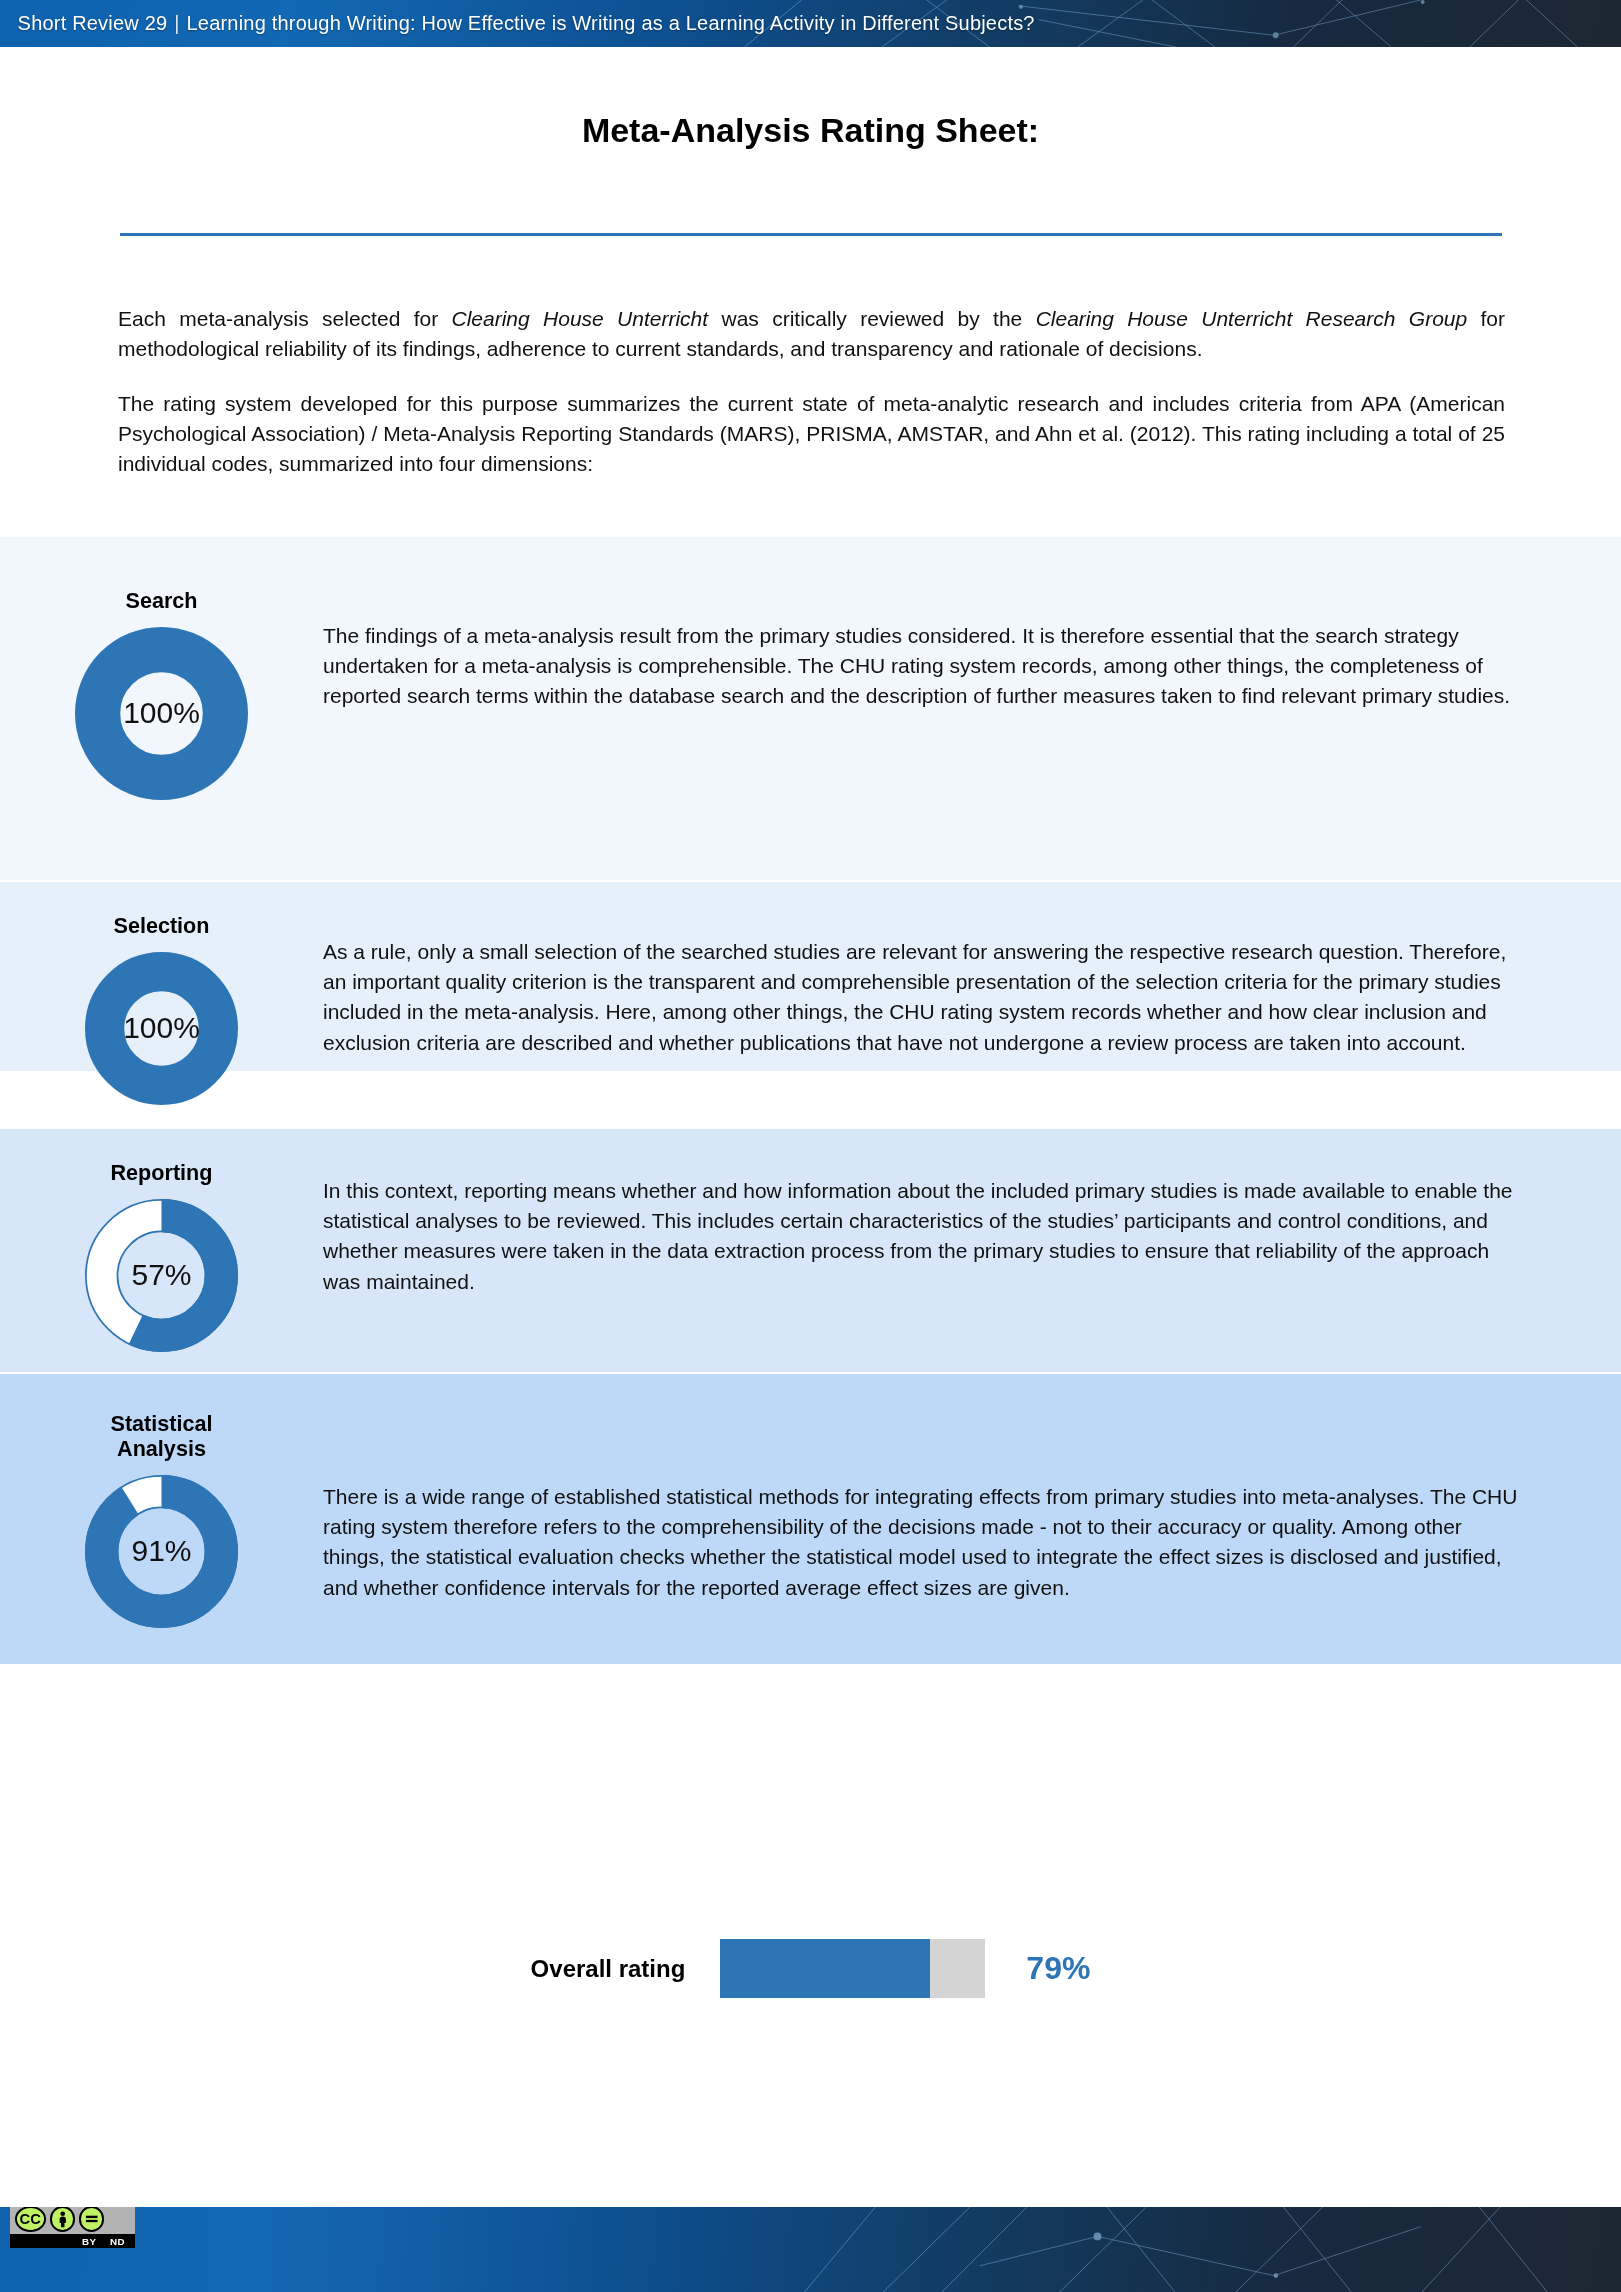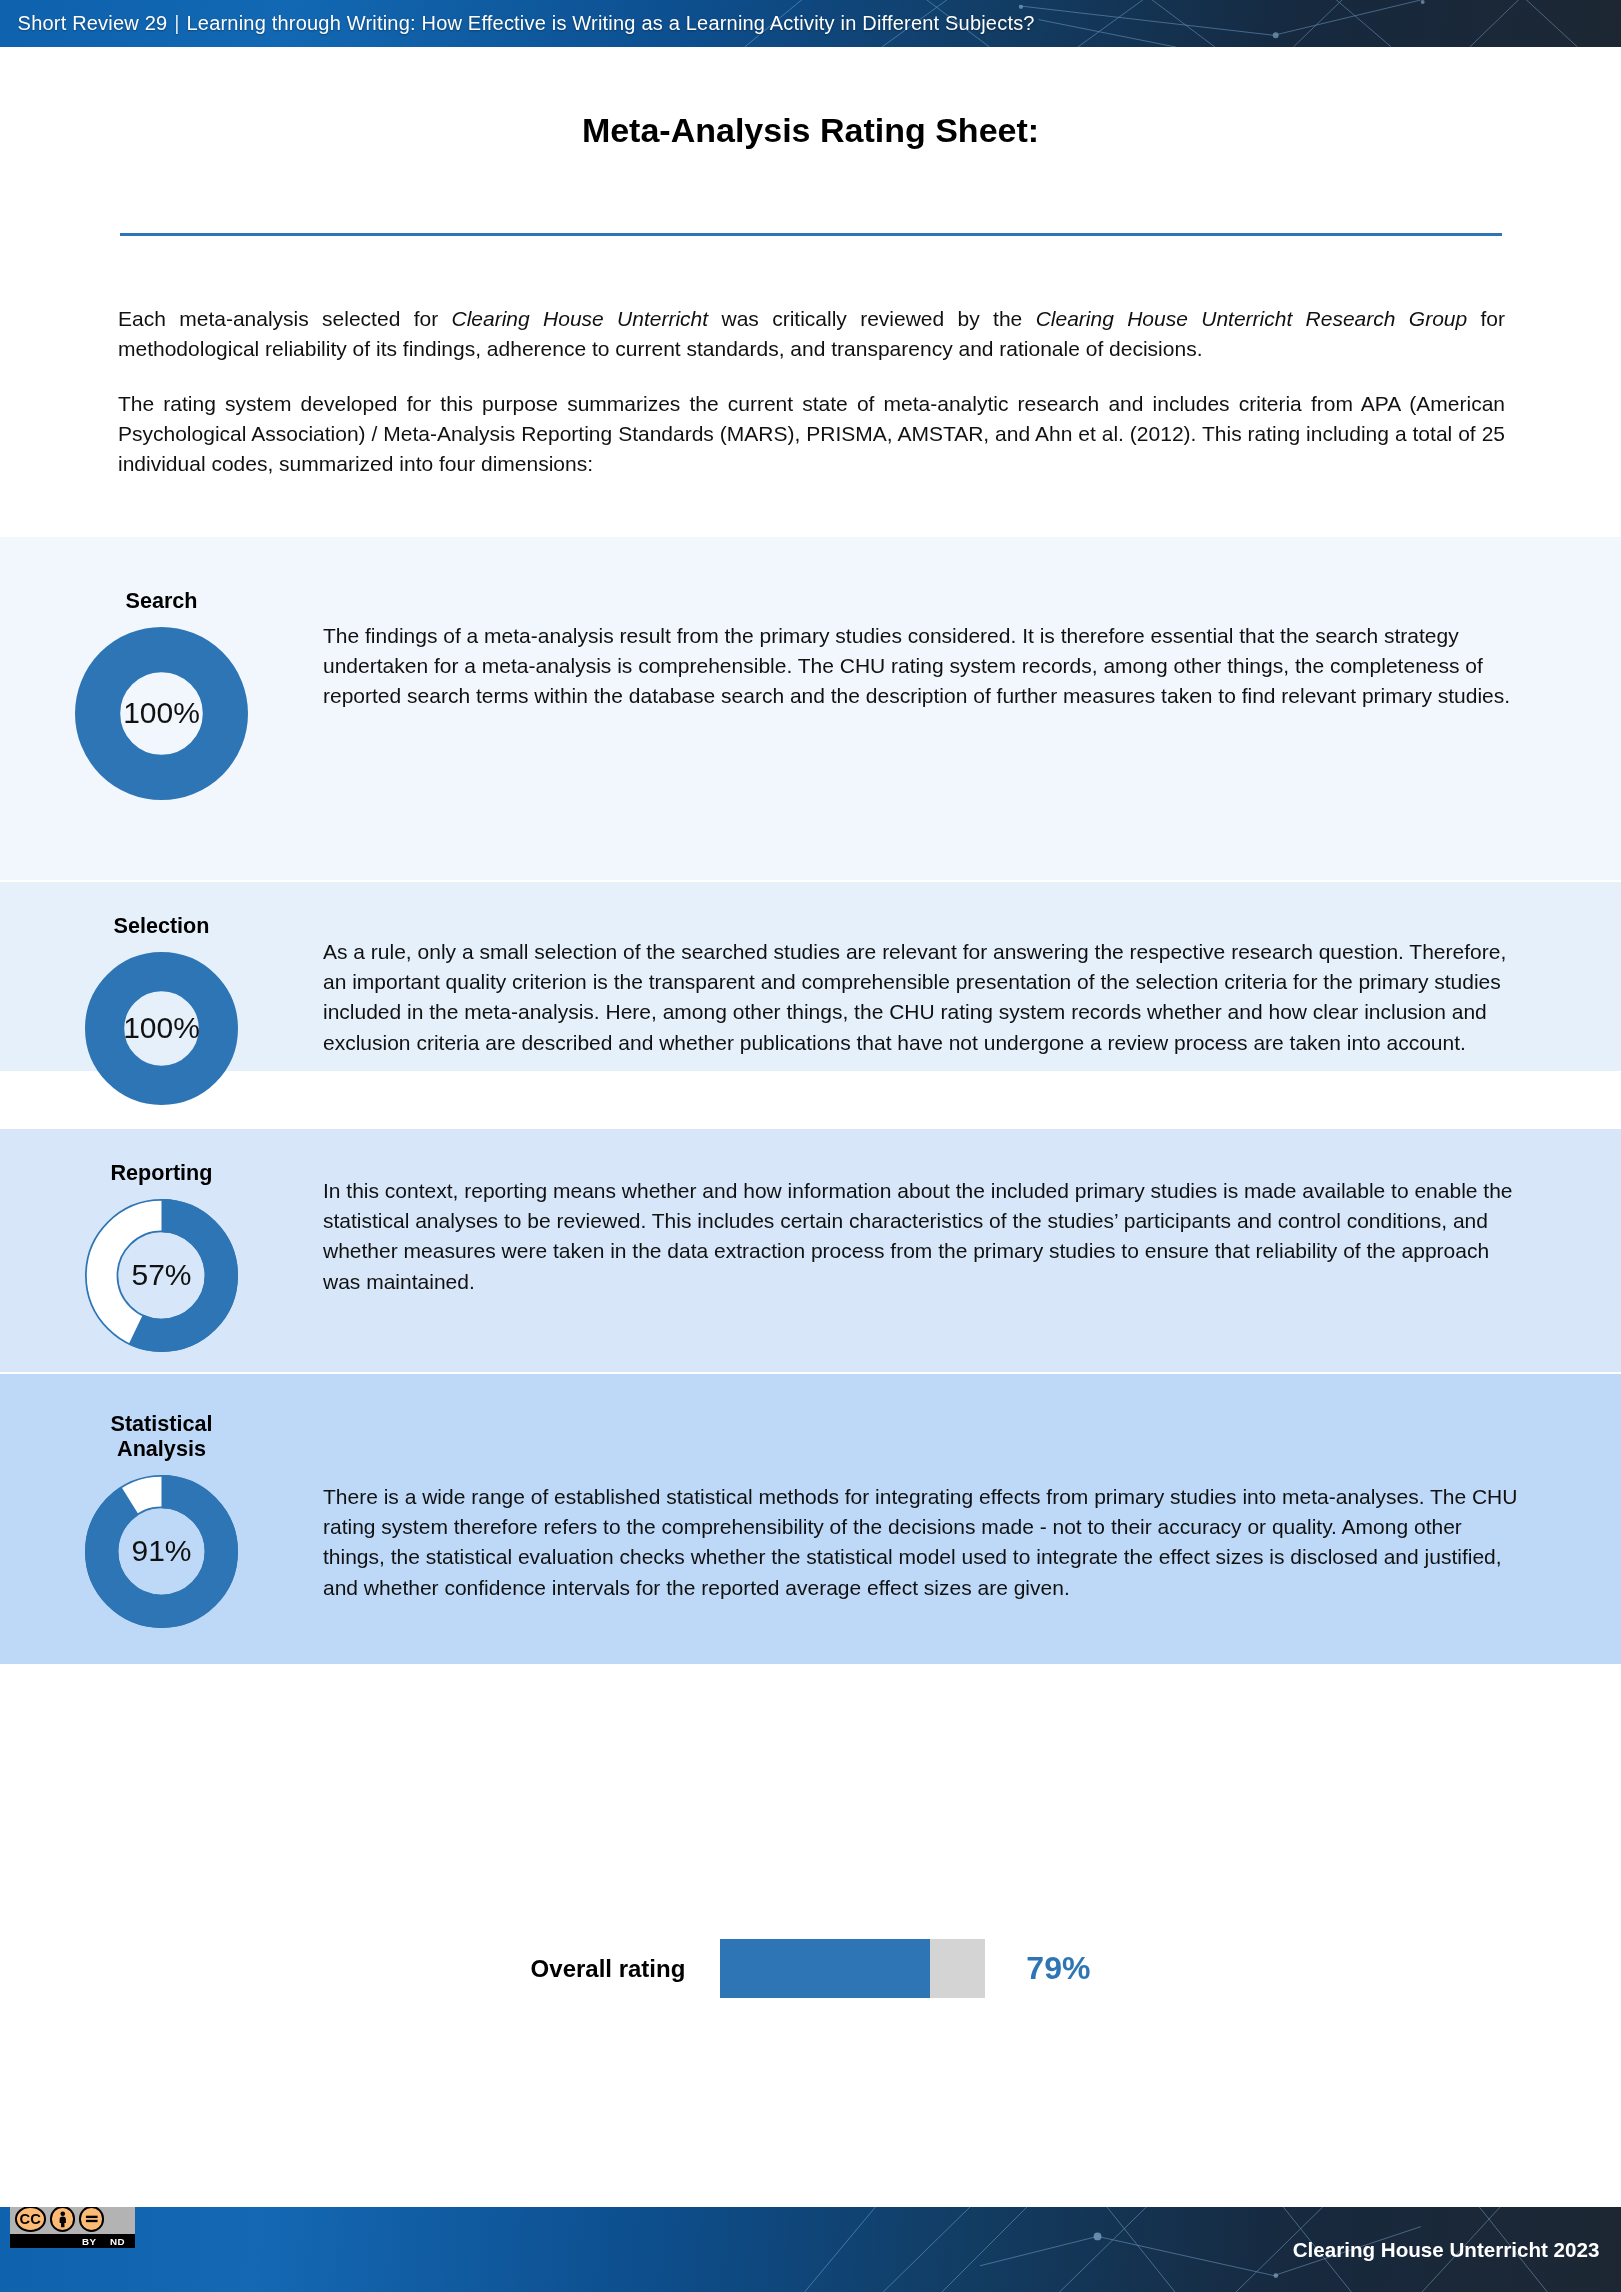--- a/index.html
+++ b/index.html
@@ -115,21 +115,21 @@
     color:#fff; font-size:20.6px; font-weight:bold; font-stretch:condensed;
     z-index:3; white-space:nowrap;
   }
   .cc-badge {
     position:absolute; left:9.8px; bottom:45px;
     width:125px; height:44px;
     background:#000; z-index:4;
     display:flex; flex-direction:column;
   }
   .cc-top { flex:1 1 auto; background:#b3b3b3; display:flex; align-items:center; gap:3.9px; padding:0 4.9px; }
-  .cc-ic { width:25.5px; height:25.5px; border-radius:50%; background:#fdba74; position:relative; border:2.5px solid #000;text-decoration:underline; }
+  .cc-ic { width:25.5px; height:25.5px; border-radius:50%; background:#bef264; position:relative; border:2.5px solid #000;text-decoration:underline; }
   .cc-ic.cc-round { width:31px; height:25.5px; border-radius:50%; }
   .cc-ic span { position:absolute; inset:0; display:flex; align-items:center; justify-content:center;
                 font-size:14.7px; font-weight:bold; color:#000; line-height:1; }
   .cc-bot { height:13.7px; background:#000; display:flex; align-items:center; justify-content:flex-end; gap:13.7px; padding-right:9.8px;margin-left:19px; }
   .cc-bot span { color:#fff; font-size:9.8px; font-weight:bold; letter-spacing:0.4px; }
 </style>
 </head>
 <body>
 
 <div class="page">
@@ -255,17 +255,16 @@
             <rect x="5.5" y="8.6" width="13" height="2.6" fill="#000"></rect>
             <rect x="5.5" y="13.2" width="13" height="2.6" fill="#000"></rect>
           </svg>
         </div>
       </div>
       <div class="cc-bot">
         <span>BY</span>
         <span>ND</span>
       </div>
     </div>
-    <div class="foot-text">Clearing House Unterricht 2023</div>
   </div>
 
 </div>
 
 
 </body></html>

